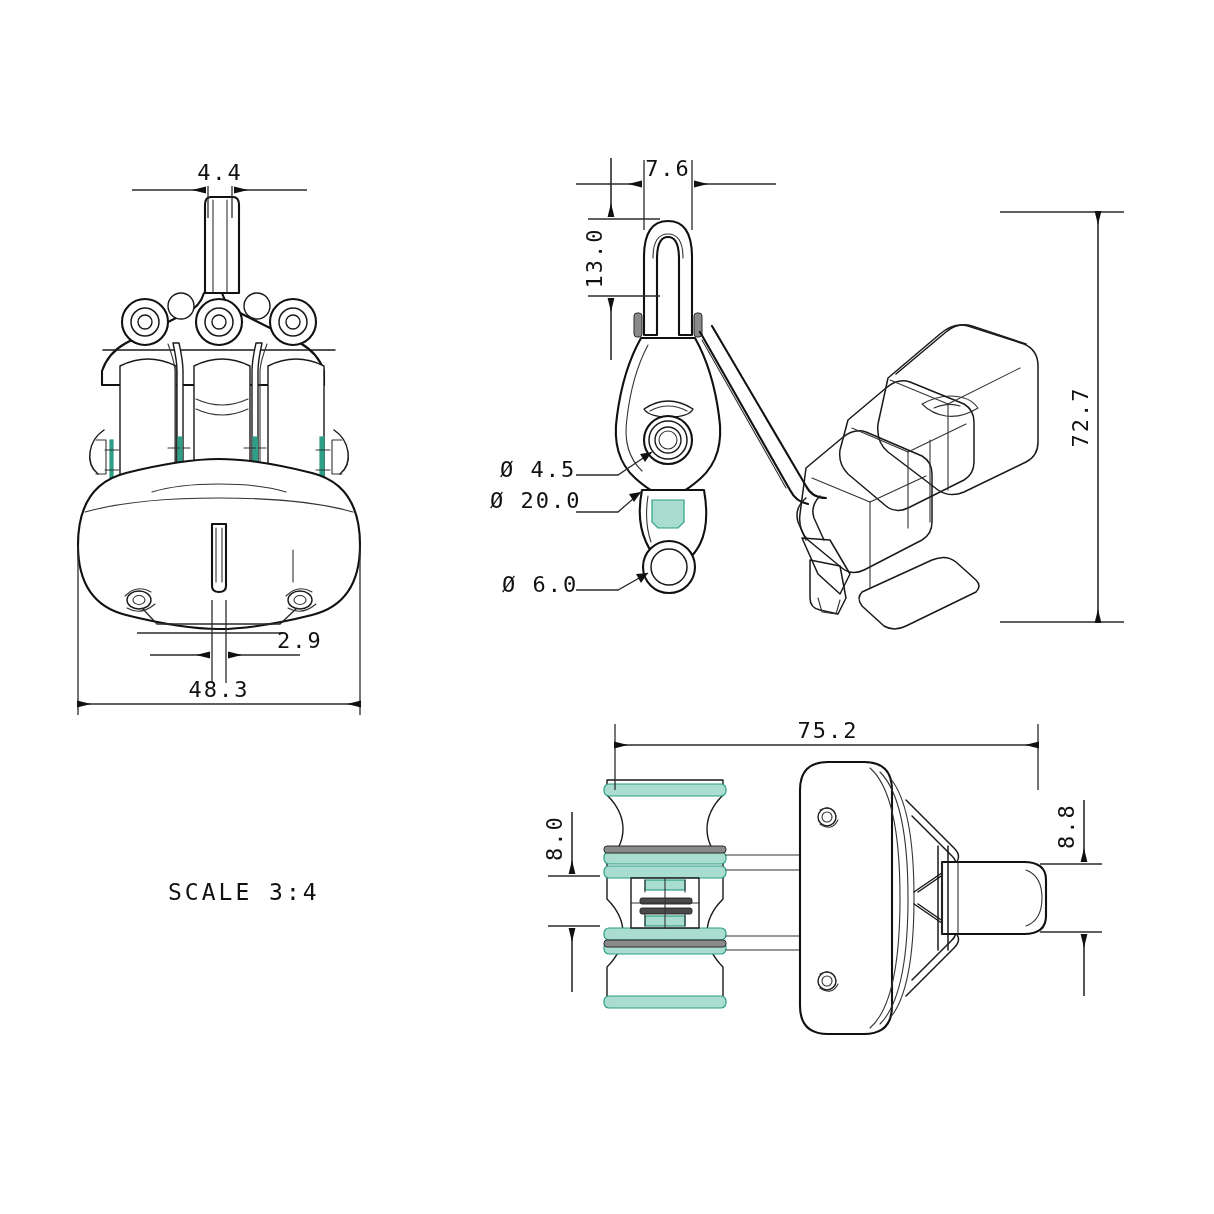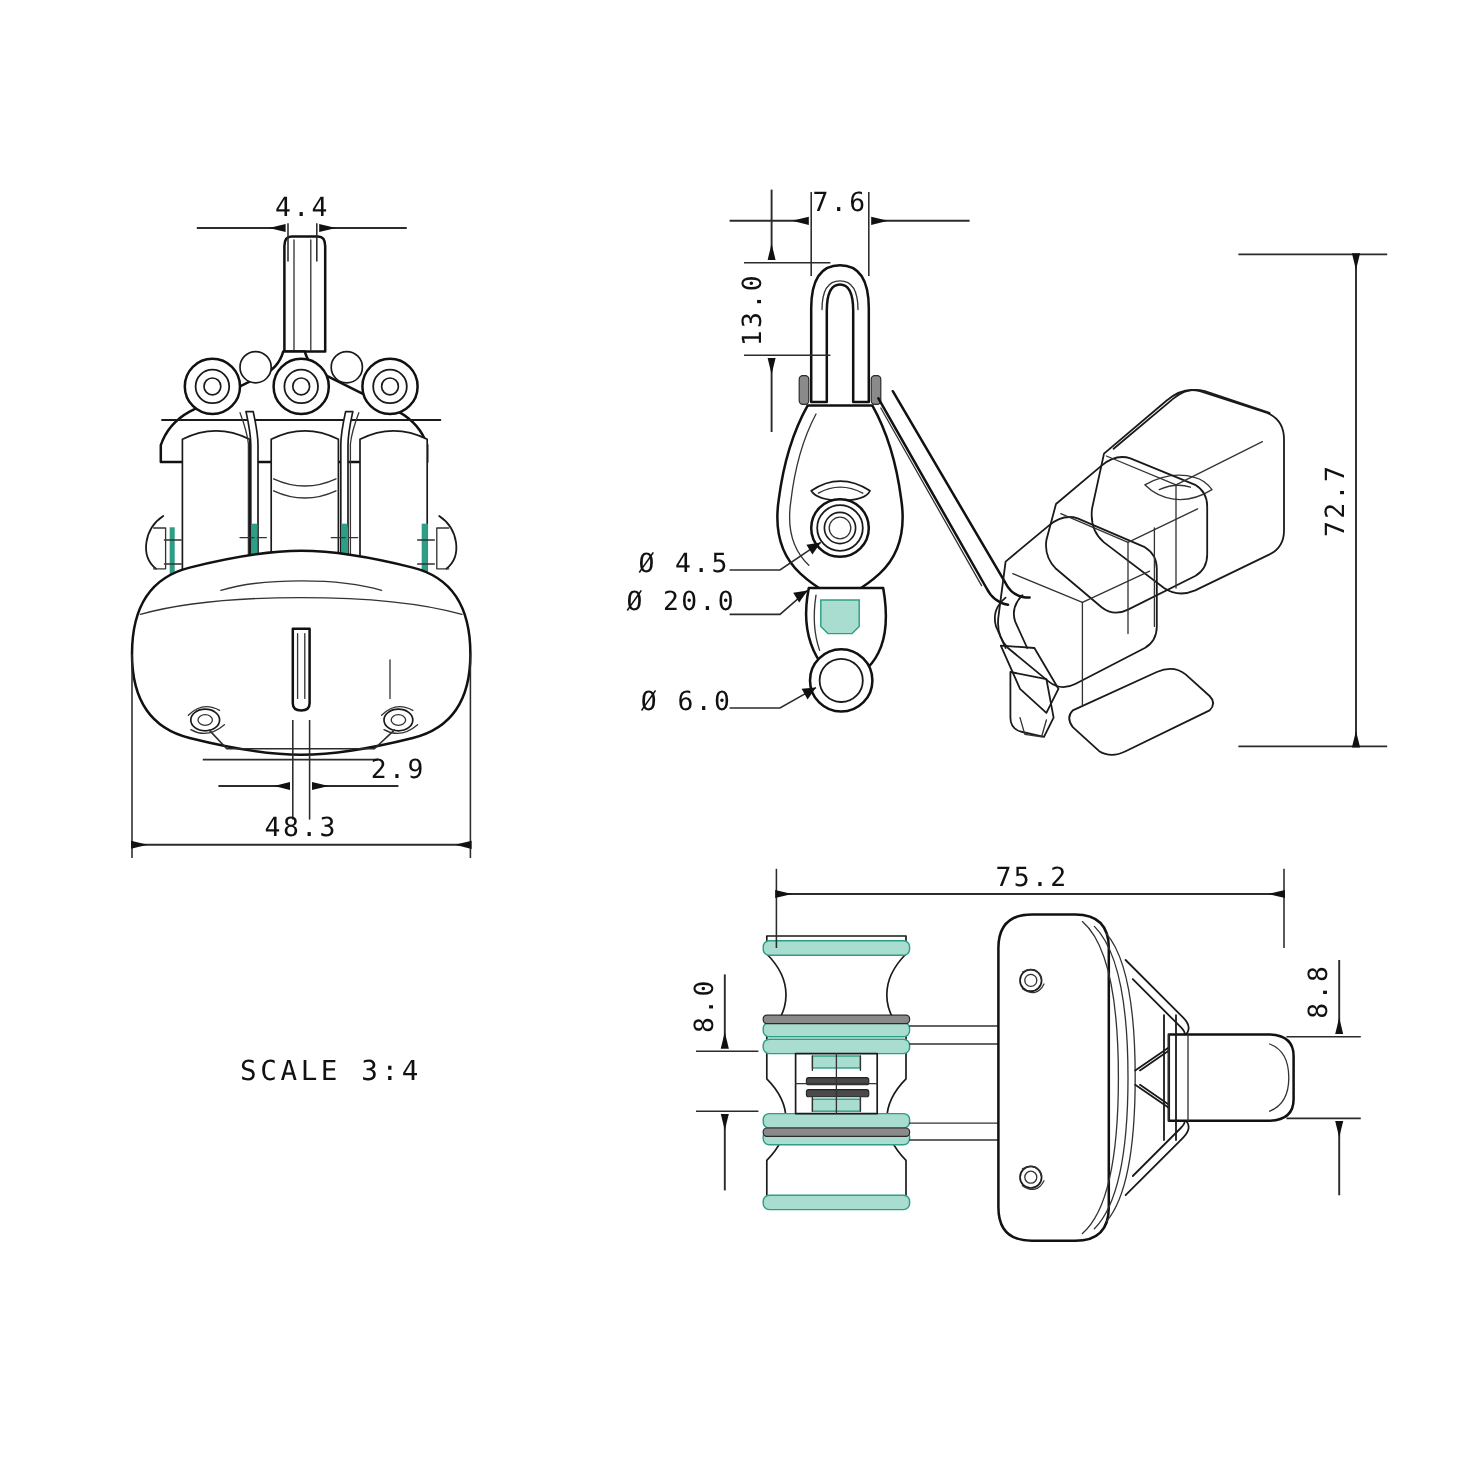--- a/index.html
+++ b/index.html
@@ -13,21 +13,20 @@
     height: 1214px;
     font-family: "DejaVu Sans Mono", "Liberation Mono", monospace;
     overflow: hidden;
     position: relative;
   }
   #sheet {
     position: relative;
     width: 988px;
     height: 1214px;
     background: #ffffff;
-    margin-left: 32px;
   }
   #sheet svg {
     position: absolute;
     top: 0;
     left: 0;
     width: 1214px;
     height: 1214px;
   }
   .dimtext {
     font-family: "DejaVu Sans Mono", "Liberation Mono", monospace;

